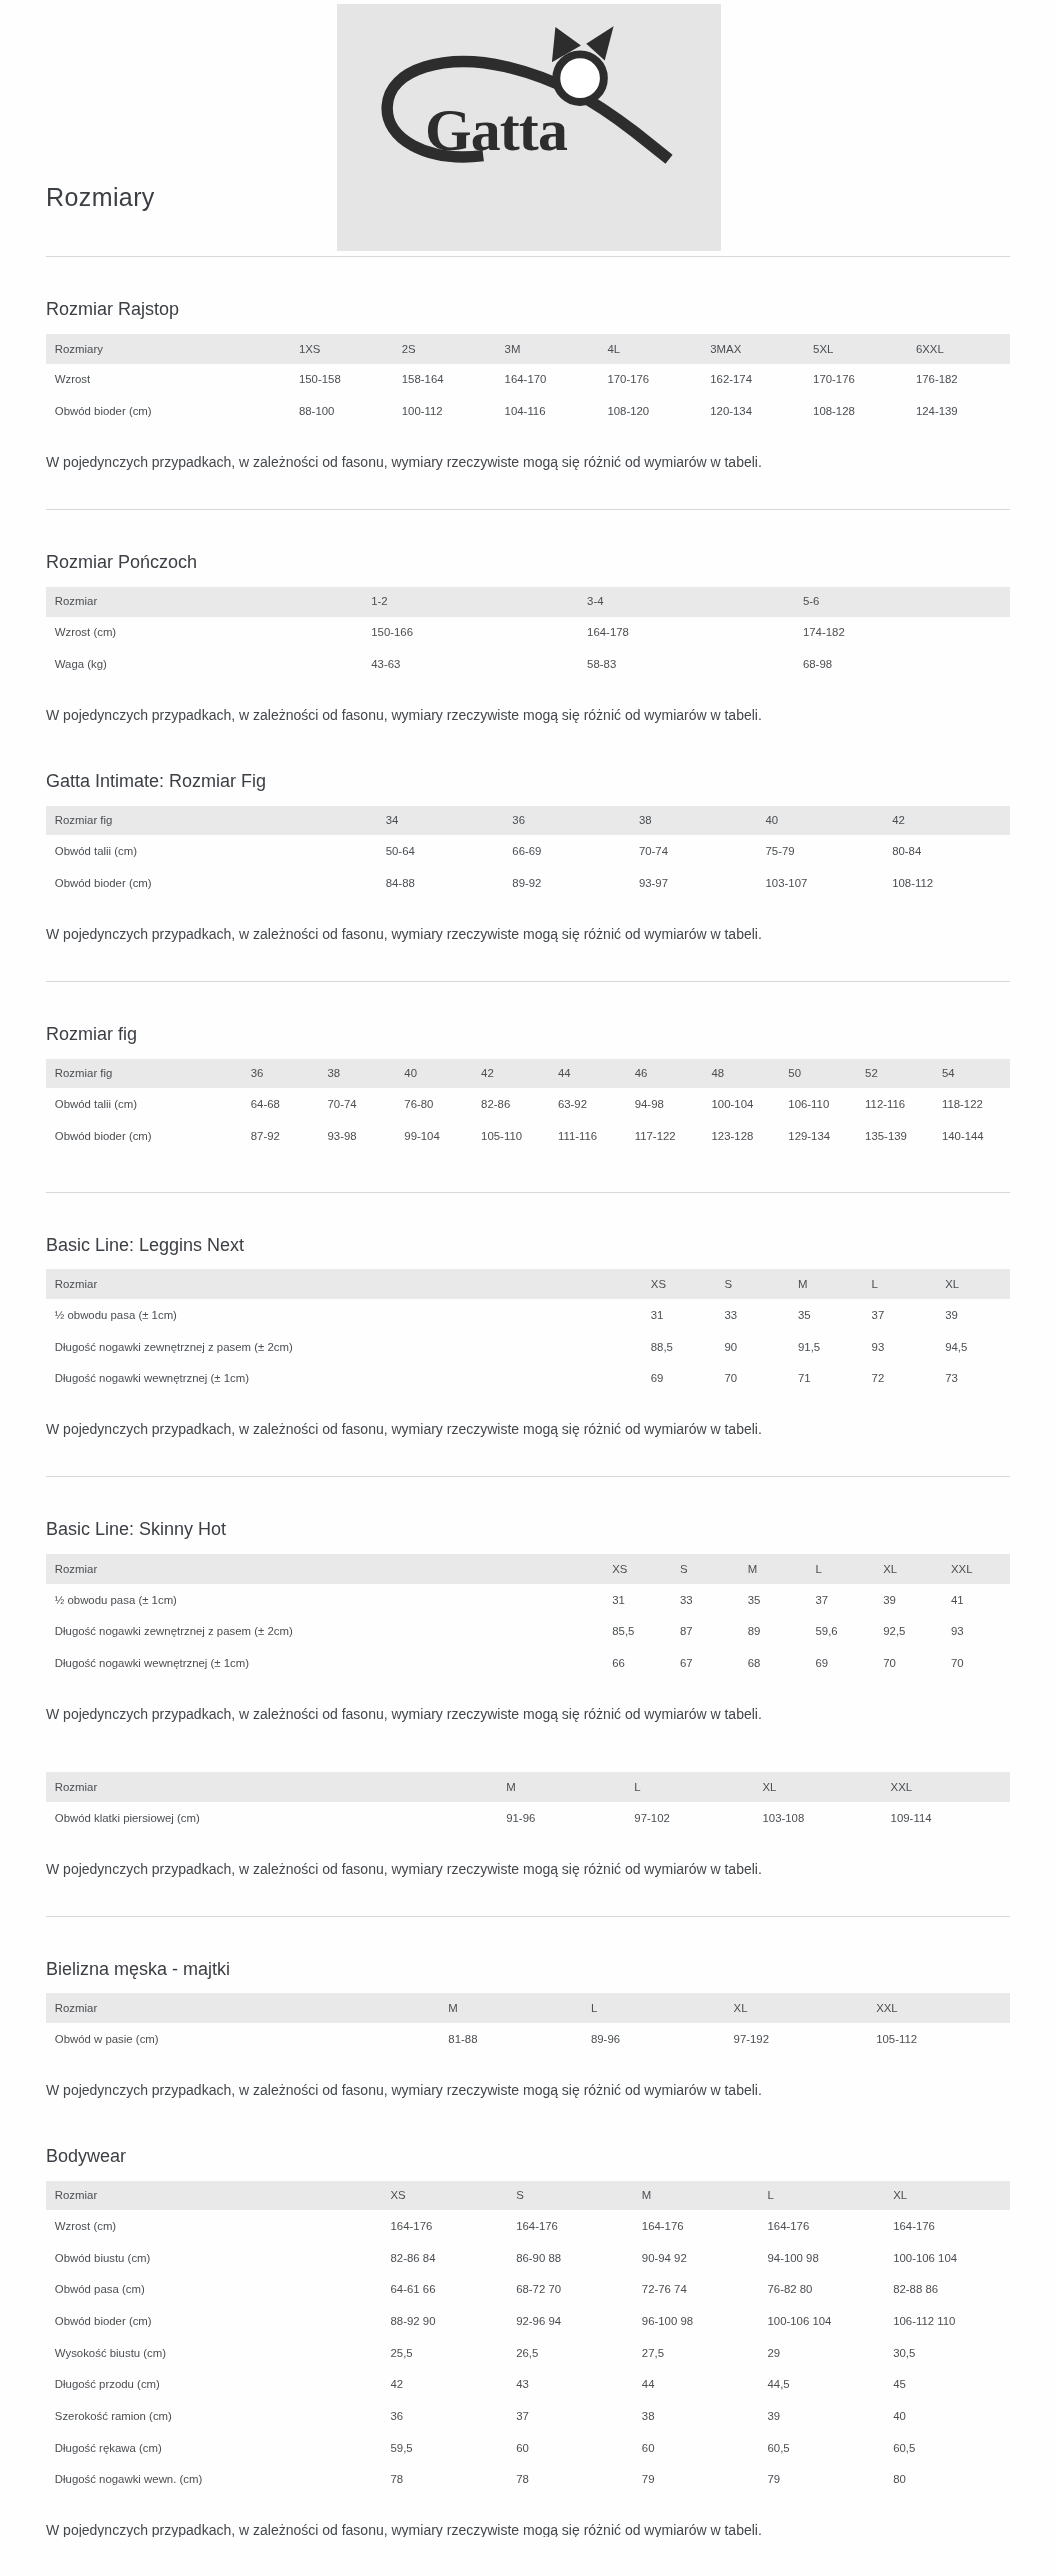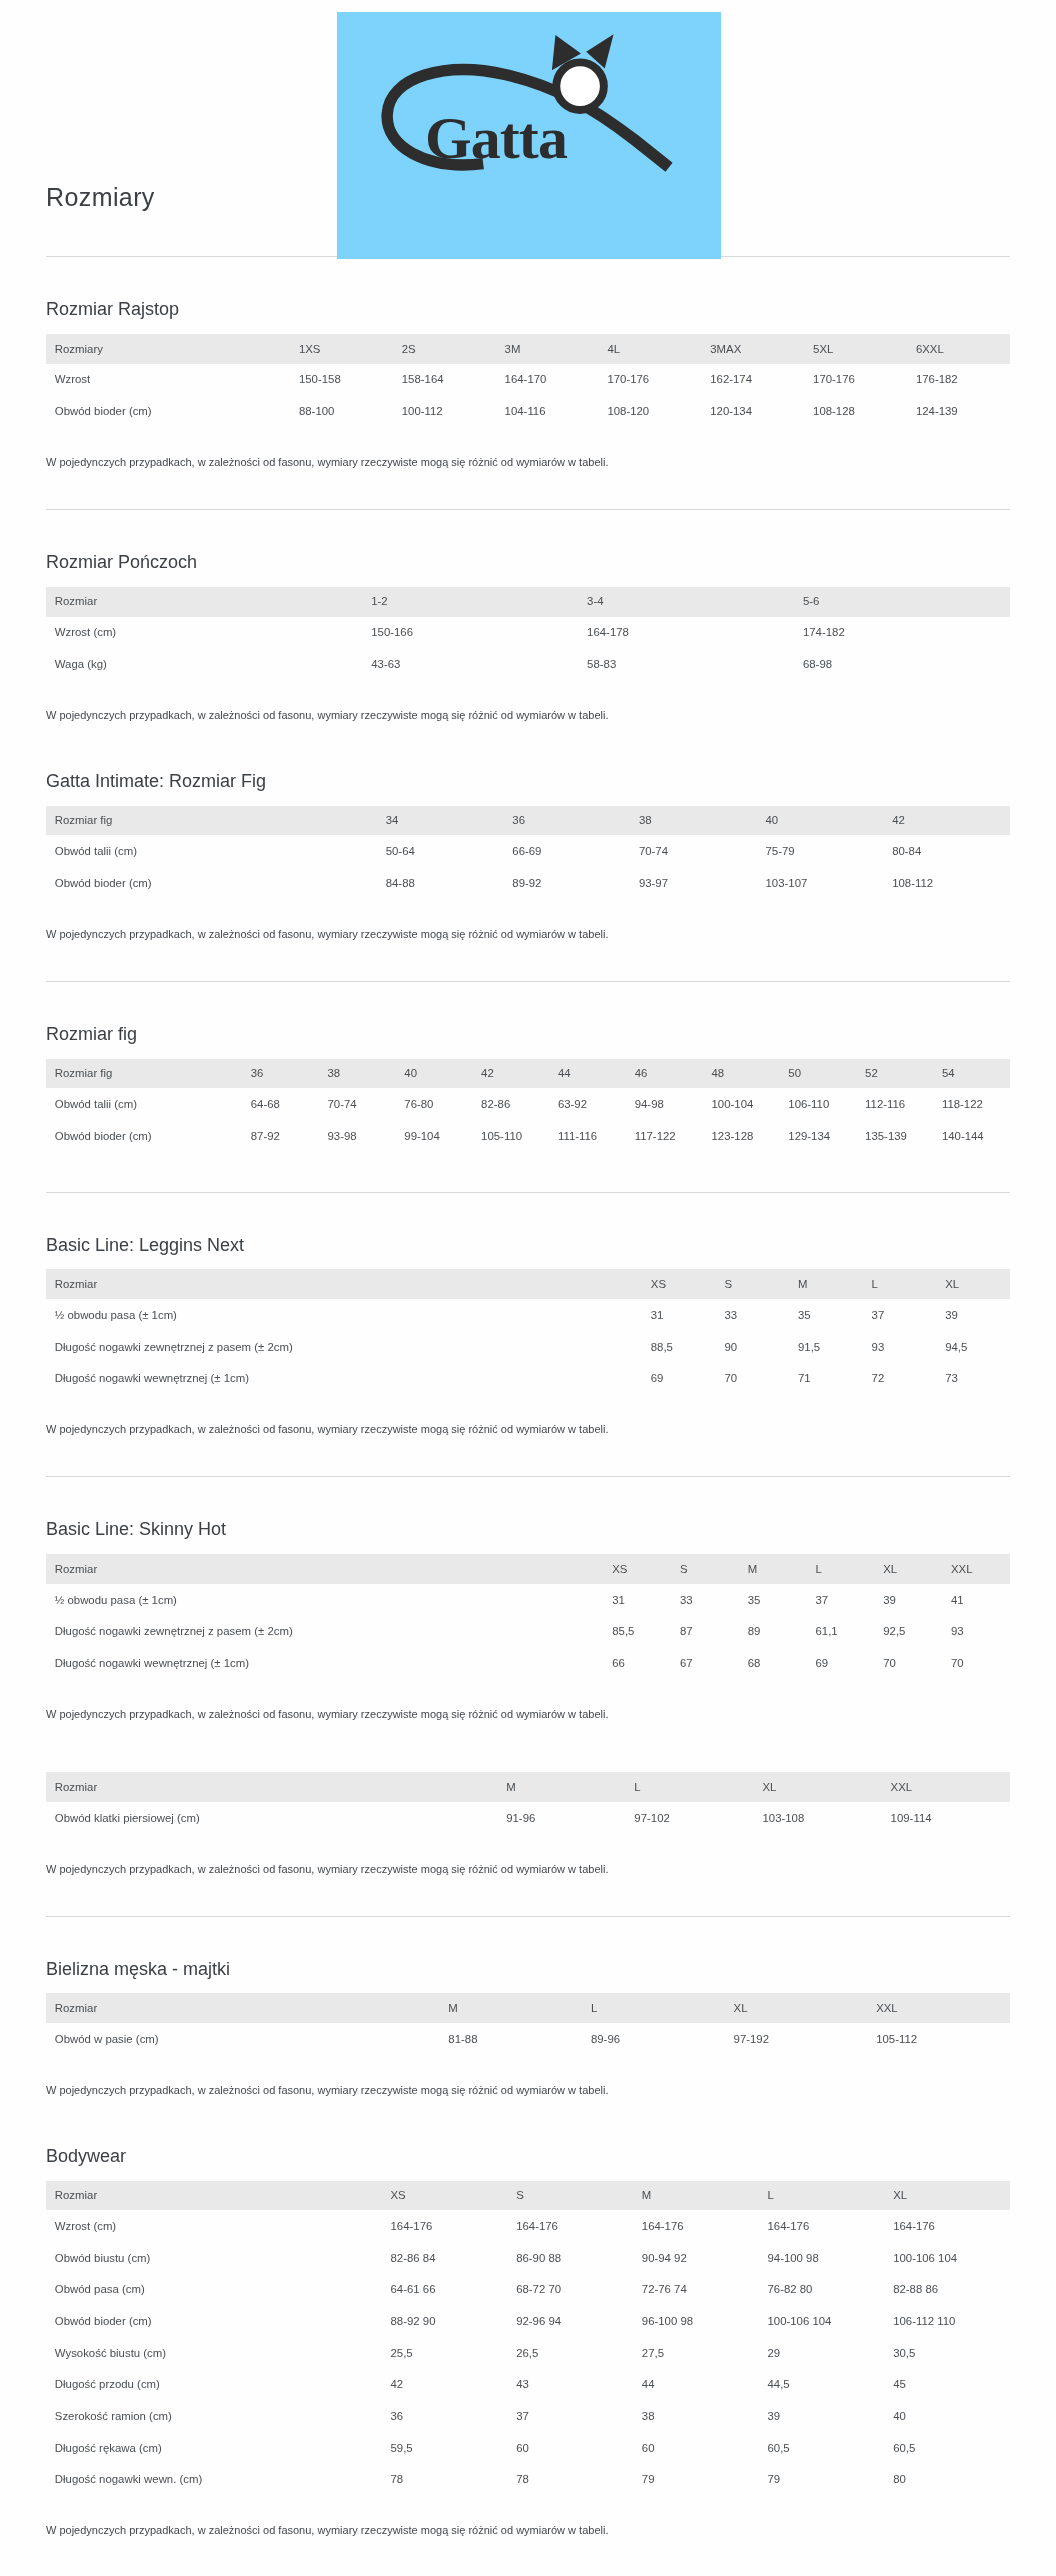--- a/index.html
+++ b/index.html
@@ -9,22 +9,22 @@
     background:#fefefe;
     font-family:"Liberation Sans",sans-serif;
     color:#45494e;
     -webkit-font-smoothing:antialiased;
   }
   .page{padding:0 46px;}
 
   
   .top{position:relative;height:256px;}
   .logo-box{
-    position:absolute;left:291px;top:12px;
-    width:384px;height:247px;background:#7dd3fc;
+    position:absolute;left:291px;top:4px;
+    width:384px;height:247px;background:#e5e5e5;
   }
   .logo-box svg{display:block;width:384px;height:247px;}
   .page-title{
     position:absolute;left:0;top:183px;margin:0;
     font-size:25px;font-weight:400;color:#3c4045;letter-spacing:0.4px;
   }
 
   
   hr.divider{border:none;border-top:0.9px solid #d8d8d8;height:0;}
   .page-divider{margin:0 0 44px;}
@@ -46,21 +46,21 @@
   }
   .no-disclaimer table.size-table{margin-bottom:0;}
   table.size-table th{
     background:#e9e9e9;text-align:left;font-weight:400;
     font-size:11.4px;line-height:12.3px;padding:8.8px;color:#4a4e52;
   }
   table.size-table td{
     font-size:11.4px;line-height:12.3px;padding:9.7px 8.8px;color:#4a4e52;
     overflow:hidden;white-space:nowrap;
   }
-  .disclaimer{margin:0;font-size:11px;line-height:14px;color:#43474c;}
+  .disclaimer{margin:0;font-size:14px;line-height:14px;color:#43474c;}
 
   
   .sec-1 th:first-child{width:23.5%}
   .sec-2 th:first-child{width:31%}
   .sec-3 th:first-child{width:32.5%}
   .sec-4 th:first-child{width:18.5%}
   .sec-5 th:first-child{width:60%}
   .sec-6 th:first-child{width:56%}
   .sec-7 th:first-child{width:45%}
   .sec-8 th:first-child{width:39%}
@@ -316,21 +316,21 @@
               <td>35</td>
               <td>37</td>
               <td>39</td>
               <td>41</td>
             </tr>
             <tr>
               <td>Długość nogawki zewnętrznej z pasem (± 2cm)</td>
               <td>85,5</td>
               <td>87</td>
               <td>89</td>
-              <td>61,1</td>
+              <td>59,6</td>
               <td>92,5</td>
               <td>93</td>
             </tr>
             <tr>
               <td>Długość nogawki wewnętrznej (± 1cm)</td>
               <td>66</td>
               <td>67</td>
               <td>68</td>
               <td>69</td>
               <td>70</td>

